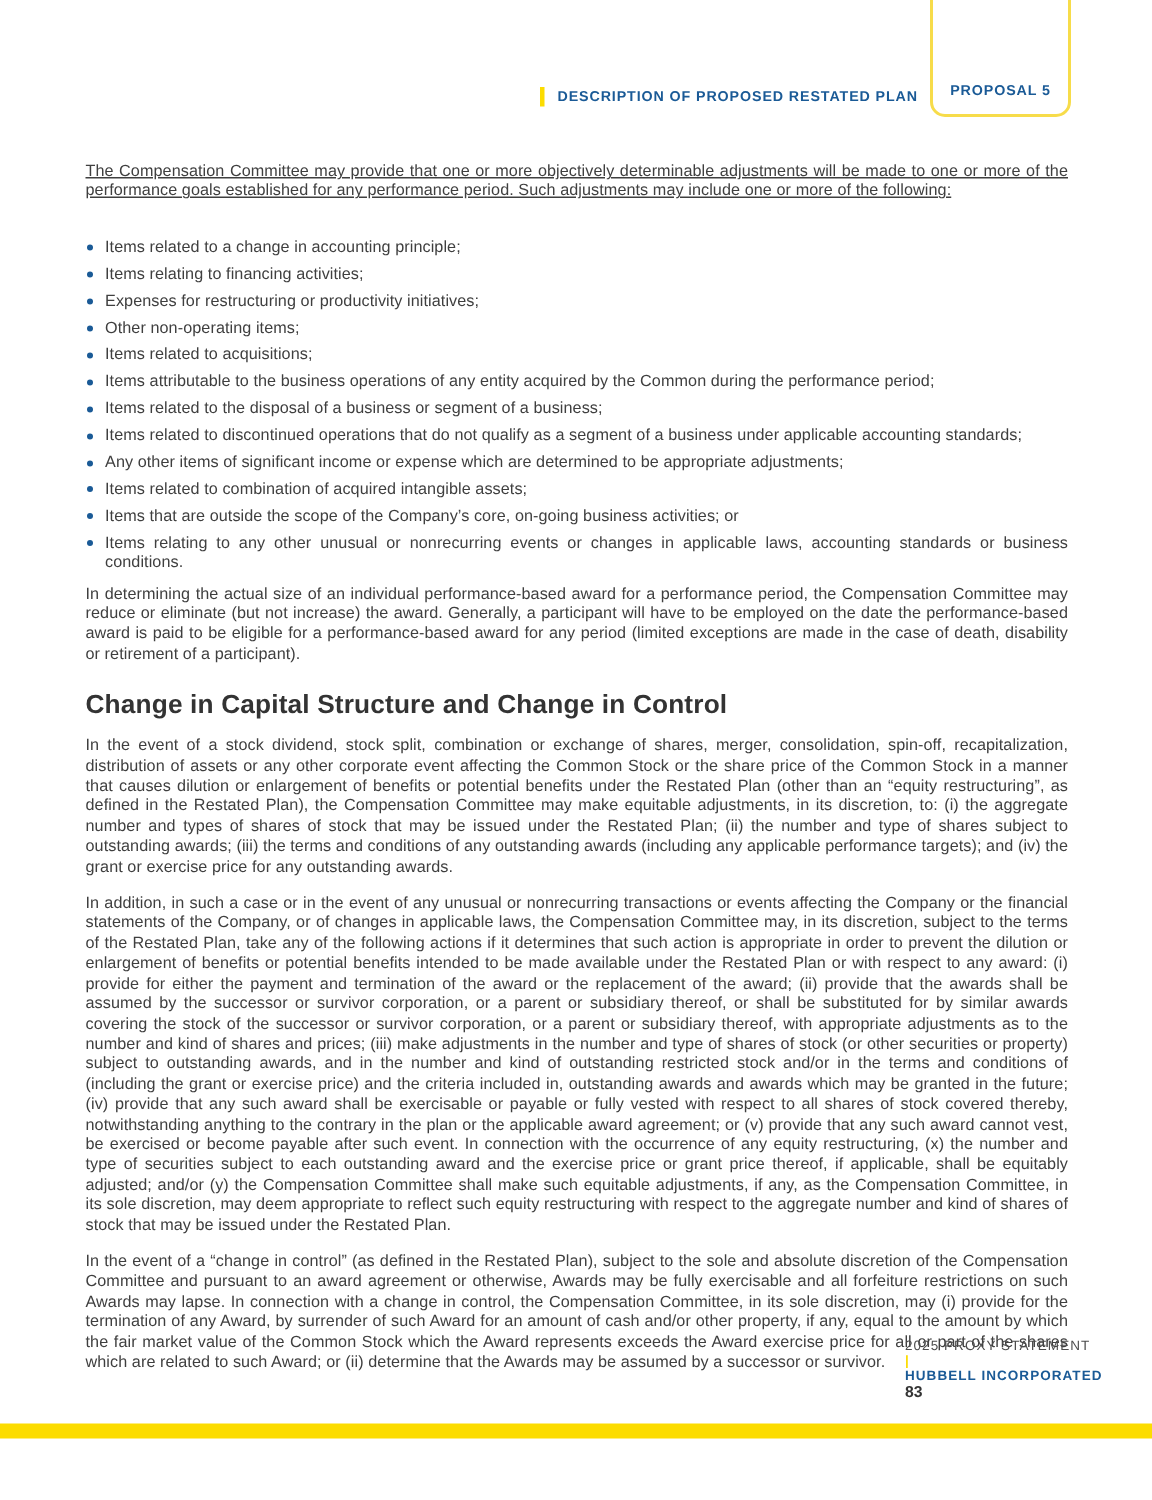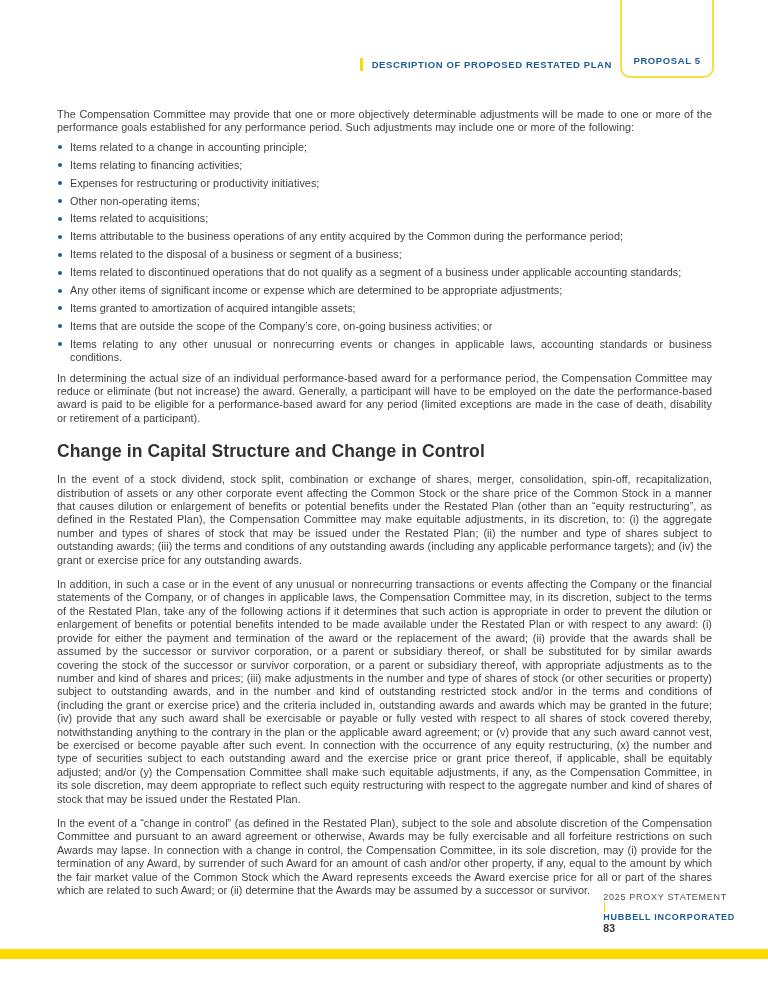--- a/index.html
+++ b/index.html
@@ -63,21 +63,21 @@
     top: 108px;
     left: 57px;
     right: 56px;
     color: #3f3f3f;
     font-size: 10.8px;
     line-height: 13.4px;
     letter-spacing: 0.05px;
     text-align: justify;
   }
   .content p { margin: 0 0 9px 0; }
-  .content p.tight { margin-bottom: 6px; }
+  .content p.tight { margin-bottom: 24px; text-decoration: underline; }
 
   ul.bullet-list {
     list-style: none;
     margin: 0 0 7px 0;
   }
   ul.bullet-list li {
     position: relative;
     padding-left: 13px;
     margin-bottom: 4.5px;
     text-align: justify;
@@ -167,21 +167,21 @@
     <ul class="bullet-list">
       <li>Items related to a change in accounting principle;</li>
       <li>Items relating to financing activities;</li>
       <li>Expenses for restructuring or productivity initiatives;</li>
       <li>Other non-operating items;</li>
       <li>Items related to acquisitions;</li>
       <li>Items attributable to the business operations of any entity acquired by the Common during the performance period;</li>
       <li>Items related to the disposal of a business or segment of a business;</li>
       <li>Items related to discontinued operations that do not qualify as a segment of a business under applicable accounting standards;</li>
       <li>Any other items of significant income or expense which are determined to be appropriate adjustments;</li>
-      <li>Items granted to amortization of acquired intangible assets;</li>
+      <li>Items related to combination of acquired intangible assets;</li>
       <li>Items that are outside the scope of the Company’s core, on-going business activities; or</li>
       <li>Items relating to any other unusual or nonrecurring events or changes in applicable laws, accounting standards or business conditions.</li>
     </ul>
 
     <p class="body-para">In determining the actual size of an individual performance-based award for a performance period, the Compensation Committee may reduce or eliminate (but not increase) the award. Generally, a participant will have to be employed on the date the performance-based award is paid to be eligible for a performance-based award for any period (limited exceptions are made in the case of death, disability or retirement of a participant).</p>
 
     <h1 class="section-heading">Change in Capital Structure and Change in Control</h1>
 
     <p class="body-para">In the event of a stock dividend, stock split, combination or exchange of shares, merger, consolidation, spin-off, recapitalization, distribution of assets or any other corporate event affecting the Common Stock or the share price of the Common Stock in a manner that causes dilution or enlargement of benefits or potential benefits under the Restated Plan (other than an “equity restructuring”, as defined in the Restated Plan), the Compensation Committee may make equitable adjustments, in its discretion, to: (i) the aggregate number and types of shares of stock that may be issued under the Restated Plan; (ii) the number and type of shares subject to outstanding awards; (iii) the terms and conditions of any outstanding awards (including any applicable performance targets); and (iv) the grant or exercise price for any outstanding awards.</p>
     <p class="body-para">In addition, in such a case or in the event of any unusual or nonrecurring transactions or events affecting the Company or the financial statements of the Company, or of changes in applicable laws, the Compensation Committee may, in its discretion, subject to the terms of the Restated Plan, take any of the following actions if it determines that such action is appropriate in order to prevent the dilution or enlargement of benefits or potential benefits intended to be made available under the Restated Plan or with respect to any award: (i) provide for either the payment and termination of the award or the replacement of the award; (ii) provide that the awards shall be assumed by the successor or survivor corporation, or a parent or subsidiary thereof, or shall be substituted for by similar awards covering the stock of the successor or survivor corporation, or a parent or subsidiary thereof, with appropriate adjustments as to the number and kind of shares and prices; (iii) make adjustments in the number and type of shares of stock (or other securities or property) subject to outstanding awards, and in the number and kind of outstanding restricted stock and/or in the terms and conditions of (including the grant or exercise price) and the criteria included in, outstanding awards and awards which may be granted in the future; (iv) provide that any such award shall be exercisable or payable or fully vested with respect to all shares of stock covered thereby, notwithstanding anything to the contrary in the plan or the applicable award agreement; or (v) provide that any such award cannot vest, be exercised or become payable after such event. In connection with the occurrence of any equity restructuring, (x) the number and type of securities subject to each outstanding award and the exercise price or grant price thereof, if applicable, shall be equitably adjusted; and/or (y) the Compensation Committee shall make such equitable adjustments, if any, as the Compensation Committee, in its sole discretion, may deem appropriate to reflect such equity restructuring with respect to the aggregate number and kind of shares of stock that may be issued under the Restated Plan.</p>

